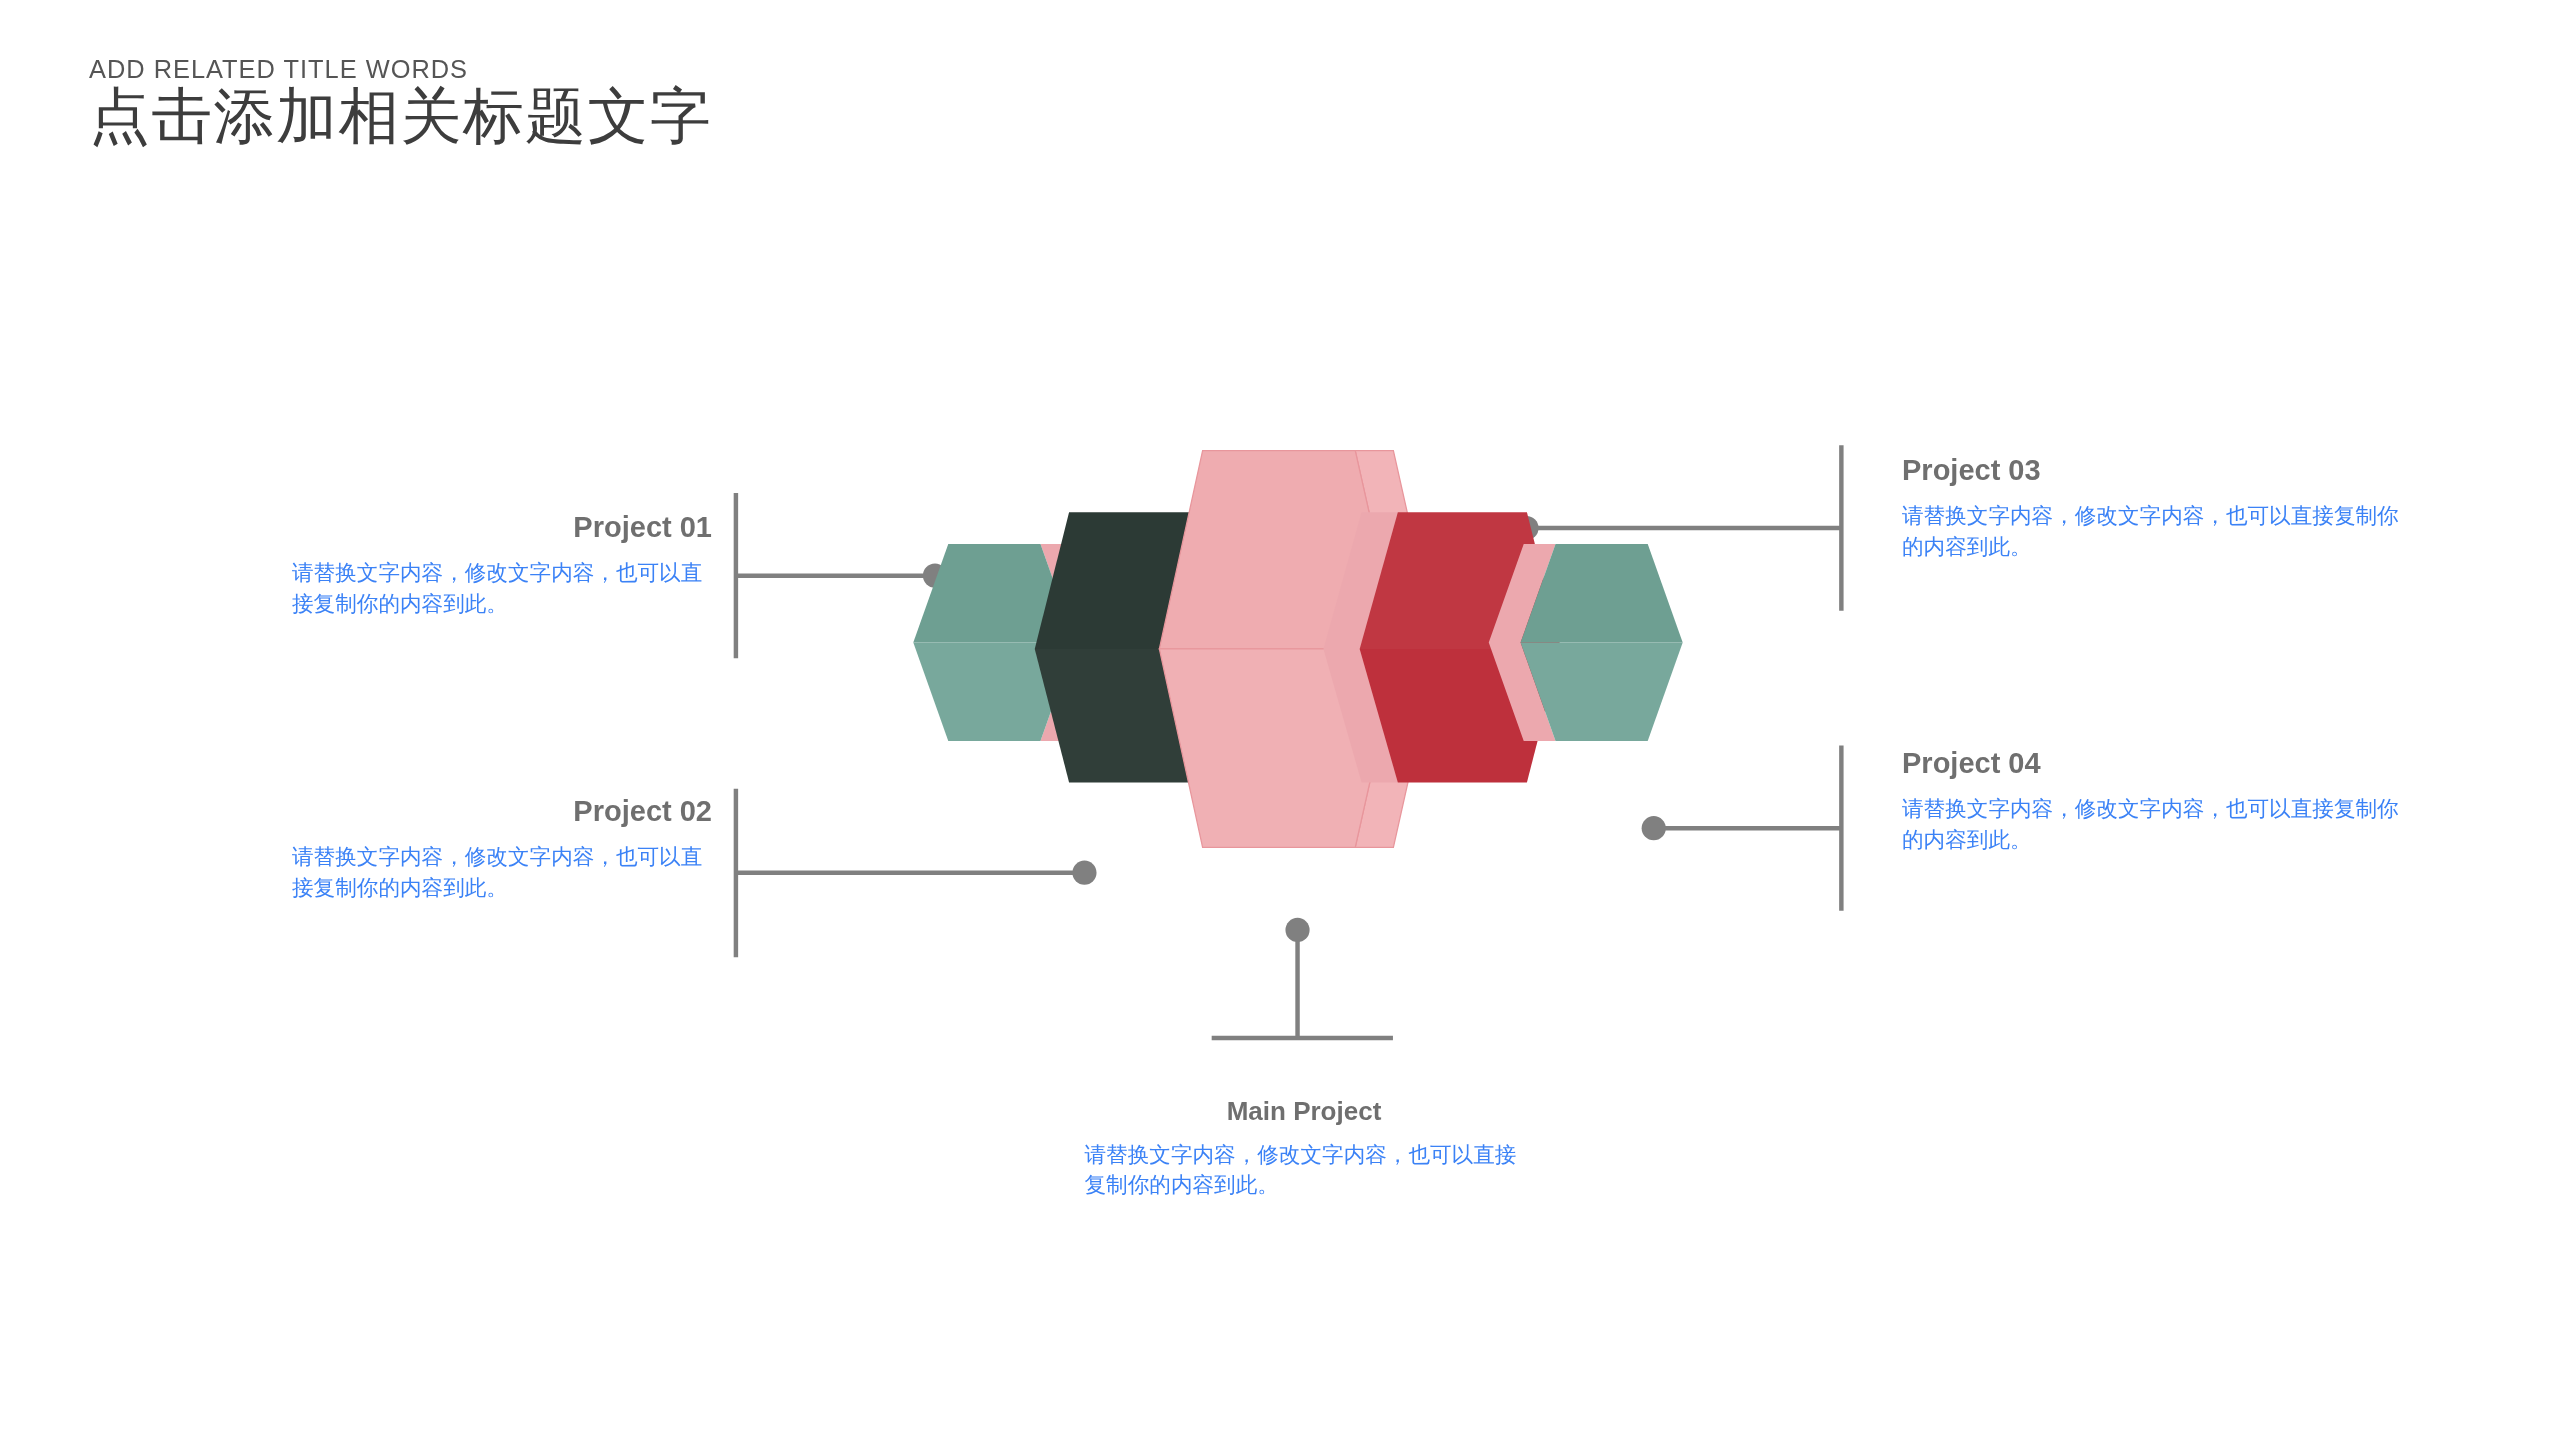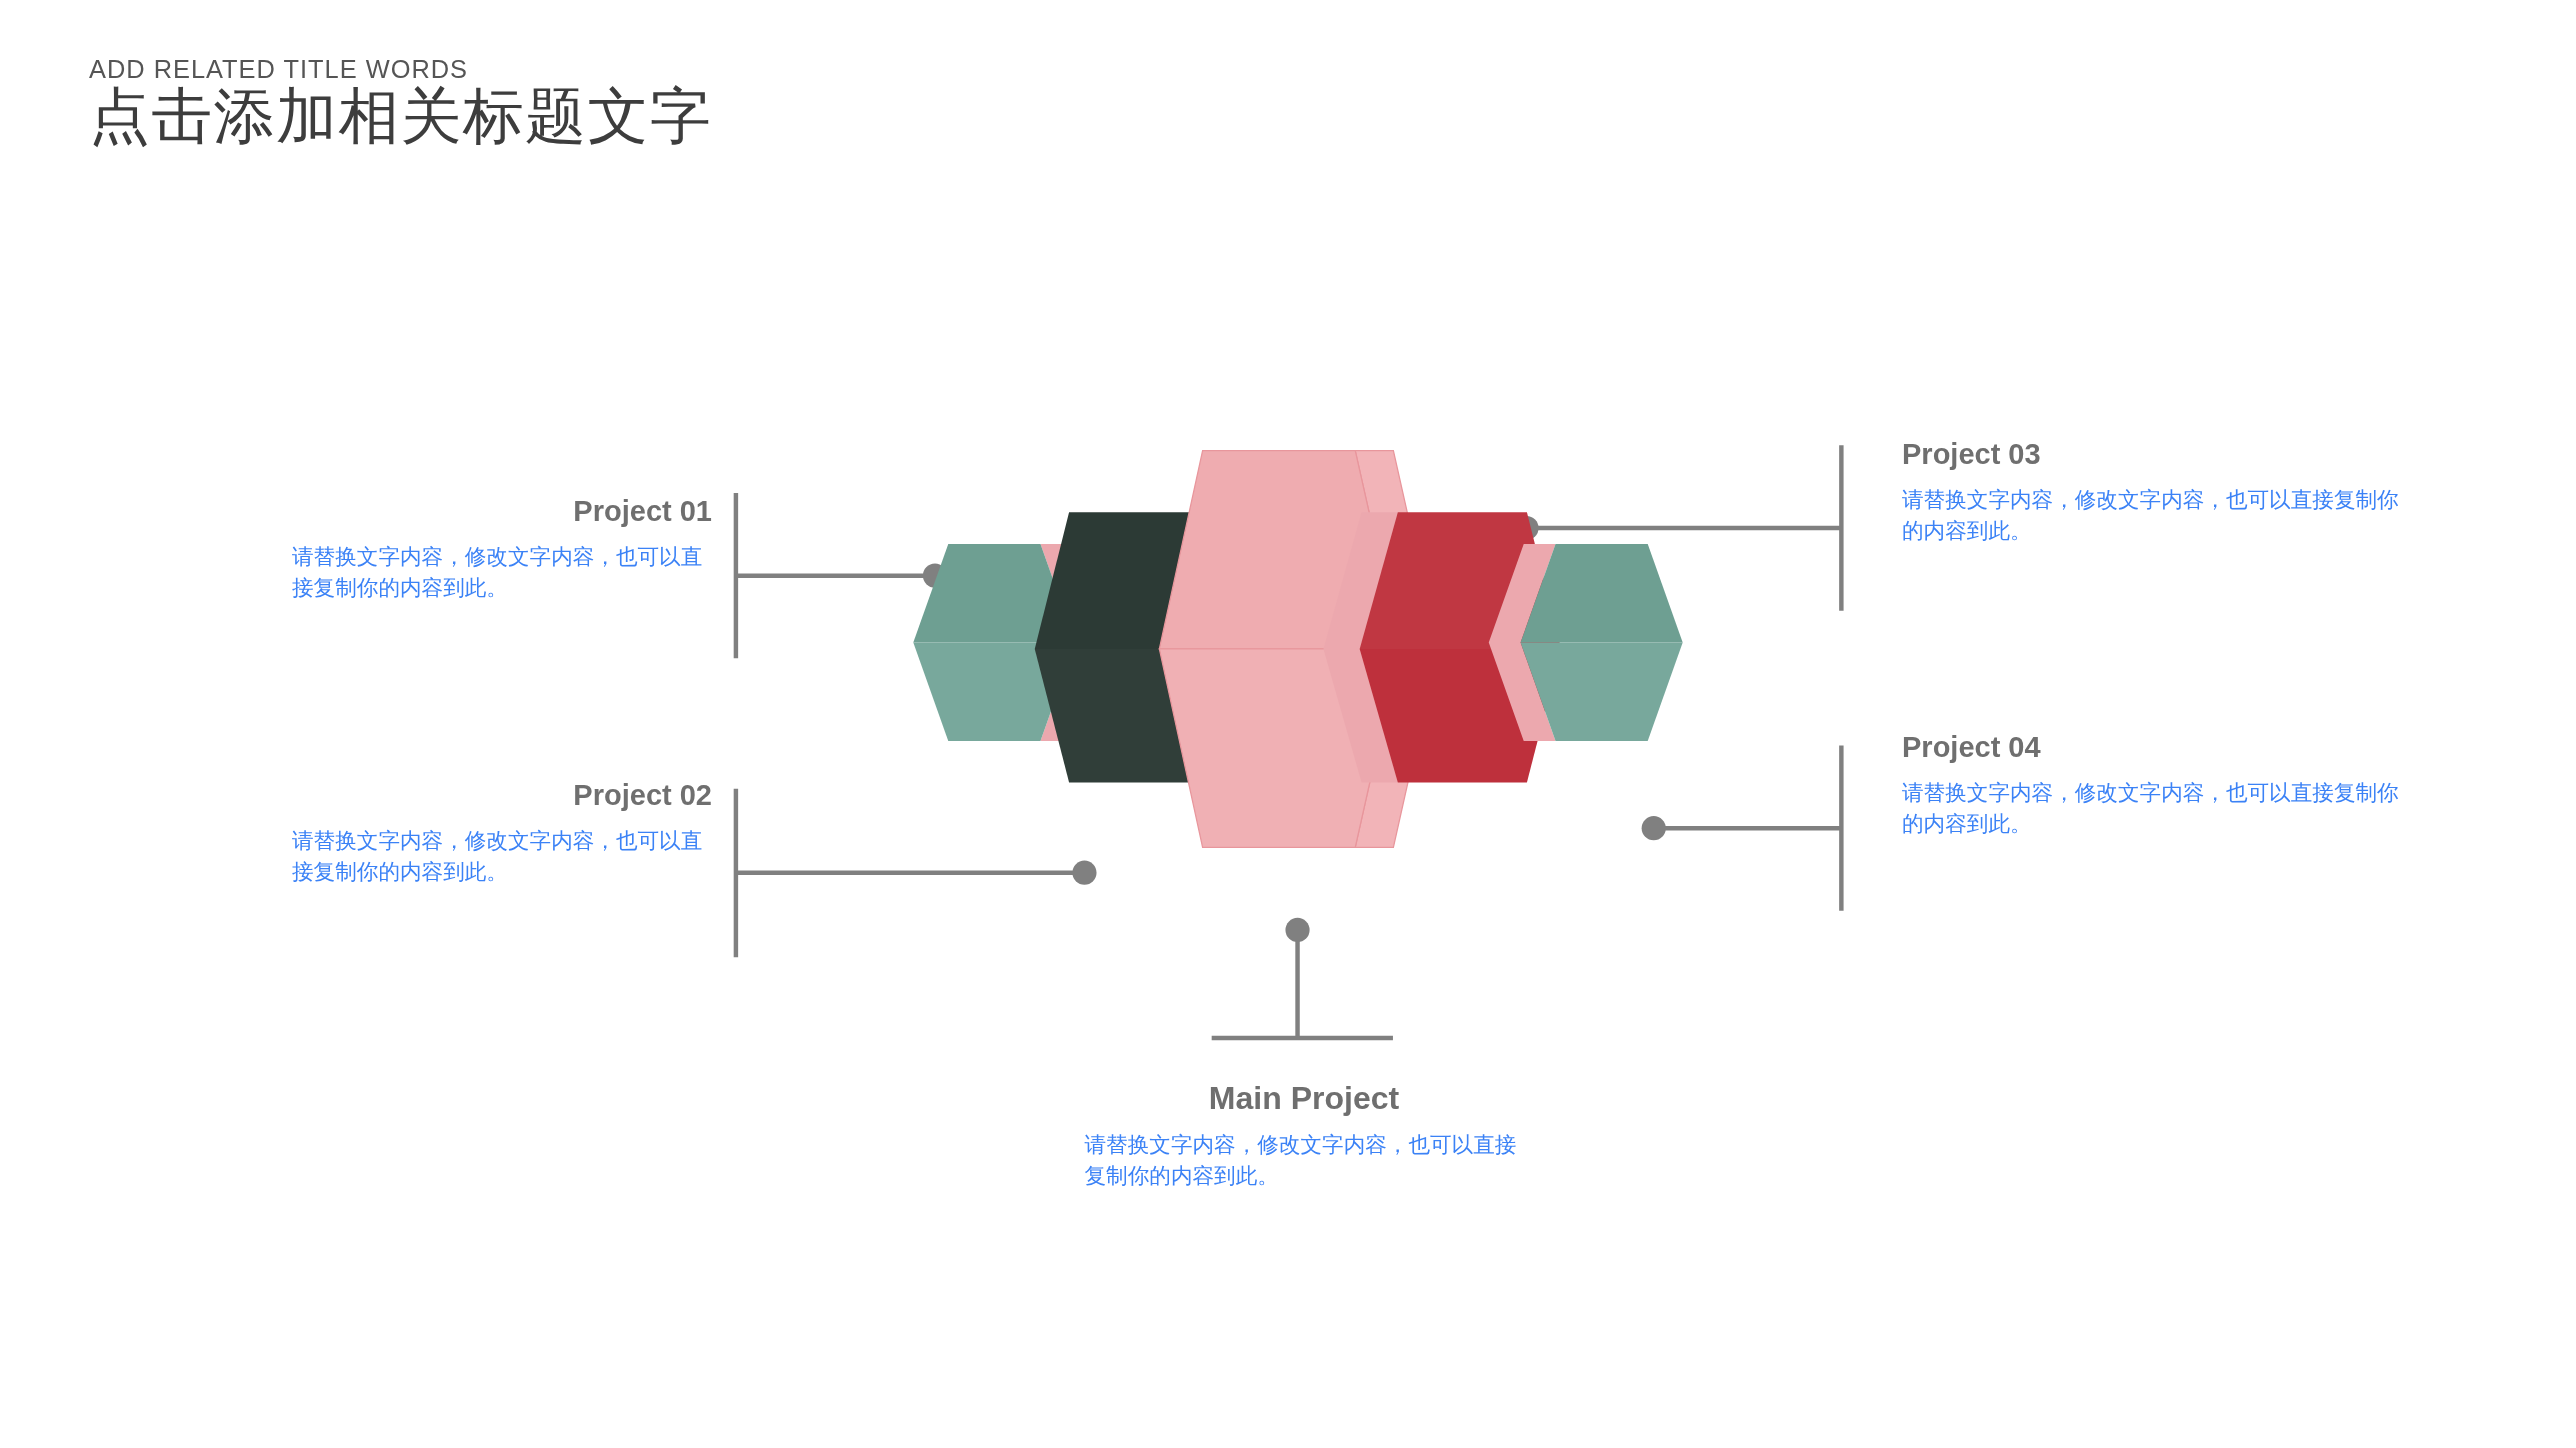--- a/index.html
+++ b/index.html
@@ -37,20 +37,21 @@
     line-height: 1.1;
     font-weight: 400;
     color: #555555;
     letter-spacing: 1px;
     white-space: nowrap;
   }
 
   
   .proj-block {
     position: absolute;
+    margin-top: 16px;
   }
   .proj-title {
     font-size: 29px;
     font-weight: bold;
     color: #6f6f6f;
     line-height: 1.1;
     white-space: nowrap;
   }
   .proj-body {
     font-size: 21.6px;
@@ -69,21 +70,21 @@
   #block-p1 .proj-body { width: 420px; margin-left: auto; margin-right: 0; text-align: left; }
   #block-p2 { left: 178px; top: 780px; width: 534px; }
   #block-p2 .proj-body { width: 420px; margin-left: auto; margin-right: 0; text-align: left; }
 
   
   #block-p3 { left: 1902px; top: 439px; width: 509px; }
   #block-p4 { left: 1902px; top: 732px; width: 509px; }
 
   
   #block-main { left: 1043px; top: 1081px; width: 522px; }
-  #block-main .proj-title { text-align: center; font-size: 32px; }
+  #block-main .proj-title { text-align: center; font-size: 26px; }
   #block-main .proj-body { width: 439px; margin: 14px auto 0 auto; text-align: left; }
 
   
   #connectors {
     position: absolute;
     left: 0; top: 0;
     width: 2576px; height: 1449px;
     pointer-events: none;
   }
 

